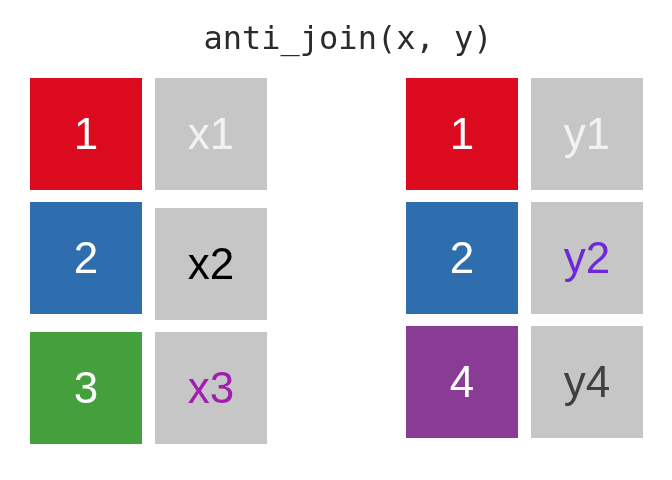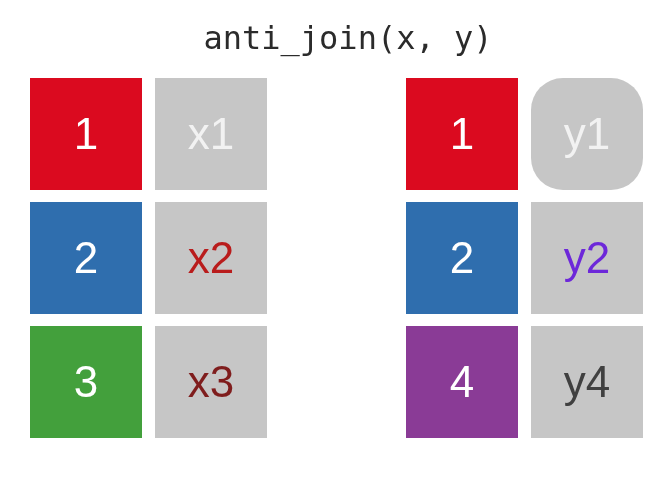--- a/index.html
+++ b/index.html
@@ -55,29 +55,29 @@
 
 <div class="canvas">
 
   <div class="title" style="color: rgb(43, 43, 43);">anti_join(x, y)</div>
 
   <div class="join-table table-x">
     <div class="cell key" style="background-color: rgb(219, 10, 31); color: rgb(255, 255, 255);">1</div>
     <div class="cell val" style="background-color: rgb(198, 198, 198); color: rgb(242, 242, 242);">x1</div>
 
     <div class="cell key" style="background-color: rgb(47, 110, 174); color: rgb(255, 255, 255);">2</div>
-    <div class="cell val" style="background-color: rgb(198, 198, 198); color: #b91c1c;">x2</div>
+    <div class="cell val" style="background-color: rgb(198, 198, 198); color: #000000; margin-top: 6px;">x2</div>
 
     <div class="cell key" style="background-color: rgb(67, 160, 60); color: rgb(255, 255, 255);">3</div>
-    <div class="cell val" style="background-color: rgb(198, 198, 198); color: #7f1d1d;">x3</div>
+    <div class="cell val" style="background-color: rgb(198, 198, 198); color: #a21caf;">x3</div>
   </div>
 
   <div class="join-table table-y">
     <div class="cell key" style="background-color: rgb(219, 10, 31); color: rgb(255, 255, 255);">1</div>
-    <div class="cell val" style="background-color: rgb(198, 198, 198); color: rgb(242, 242, 242); border-radius: 32px;">y1</div>
+    <div class="cell val" style="background-color: rgb(198, 198, 198); color: rgb(242, 242, 242);">y1</div>
 
     <div class="cell key" style="background-color: rgb(47, 110, 174); color: rgb(255, 255, 255);">2</div>
     <div class="cell val" style="background-color: rgb(198, 198, 198); color: #6d28d9;">y2</div>
 
     <div class="cell key" style="background-color: rgb(138, 59, 150); color: rgb(255, 255, 255);">4</div>
     <div class="cell val" style="background-color: rgb(198, 198, 198); color: #404040;">y4</div>
   </div>
 
 </div>
 

